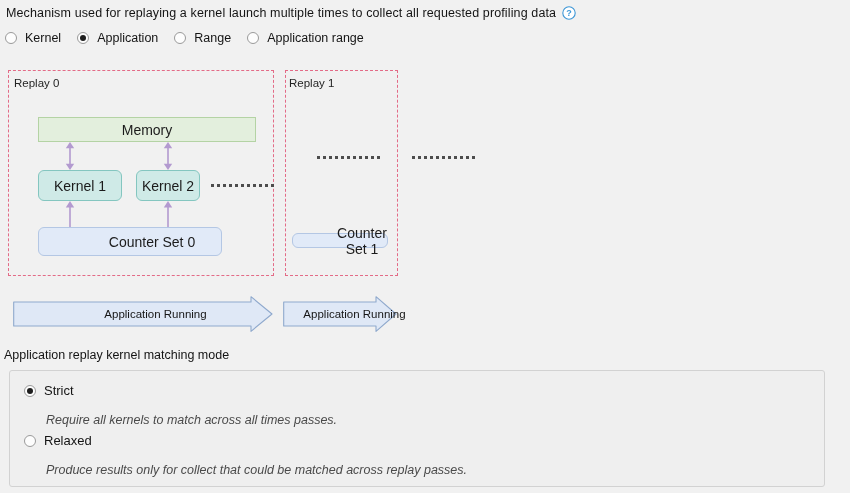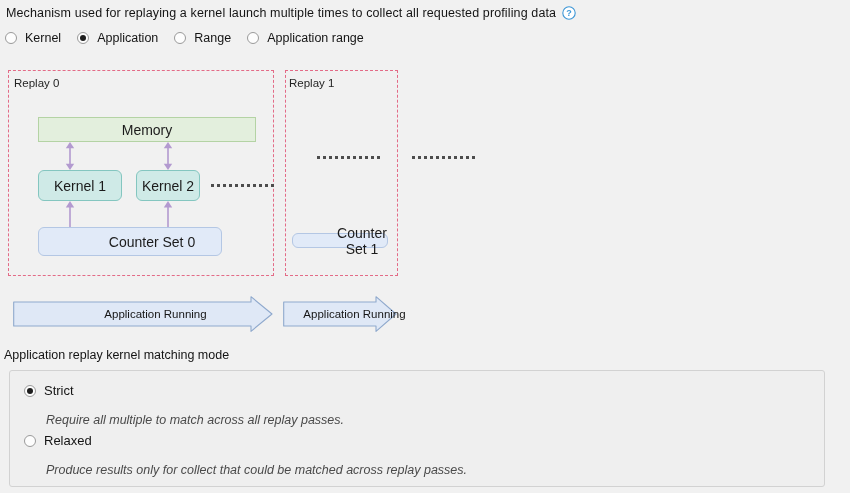--- a/index.html
+++ b/index.html
@@ -335,20 +335,20 @@
   </div>
 </div>
 
 <div class="section-title">Application replay kernel matching mode</div>
 
 <div class="panel">
   <label class="panel-opt" style="left:14px; top:12px;">
     <span class="radio-mark checked"></span>
     <span class="radio-label">Strict</span>
   </label>
-  <div class="panel-desc" style="left:36px; top:42px;">Require all multiple to match across all replay passes.</div>
+  <div class="panel-desc" style="left:36px; top:42px;">Require all kernels to match across all times passes.</div>
 
   <label class="panel-opt" style="left:14px; top:62px;">
     <span class="radio-mark"></span>
     <span class="radio-label">Relaxed</span>
   </label>
   <div class="panel-desc" style="left:36px; top:92px;">Produce results only for collect that could be matched across replay passes.</div>
 </div>
 
 </body></html>

